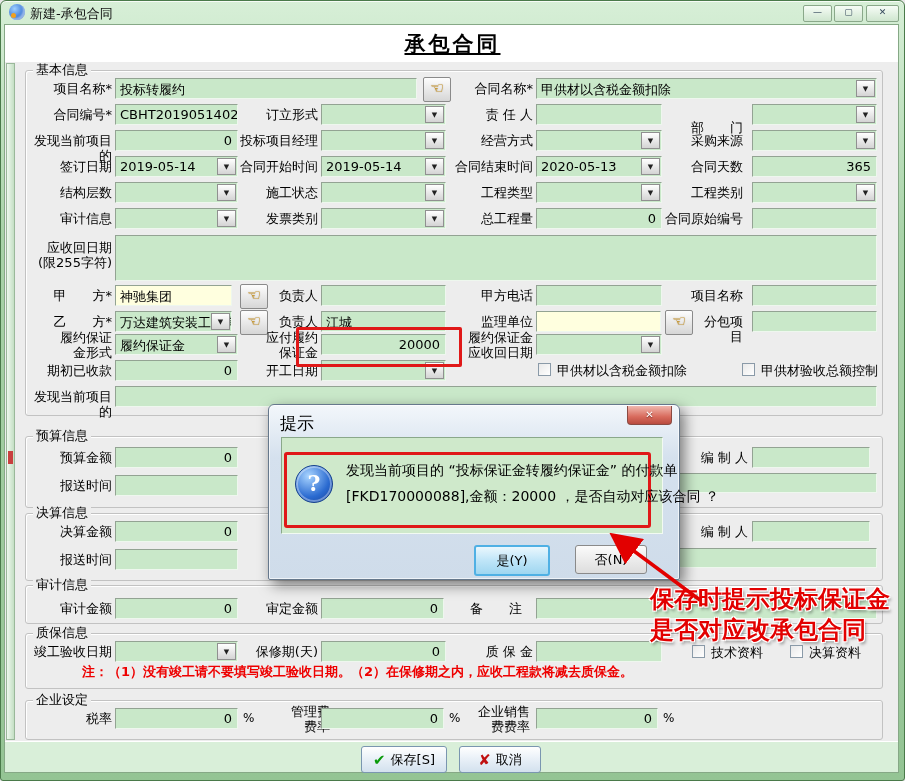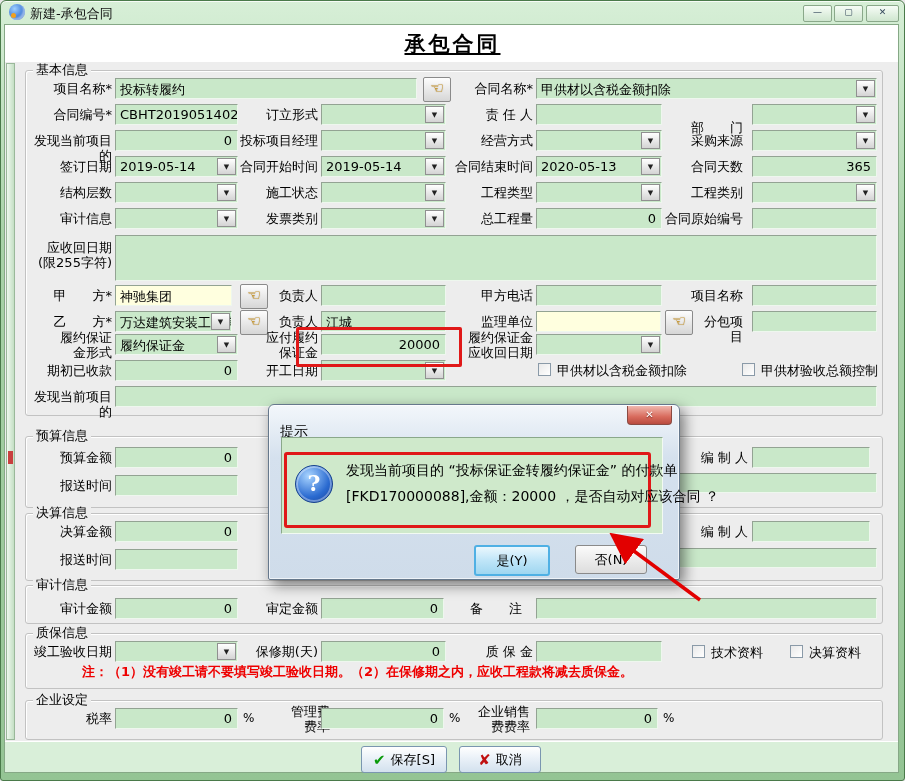--- a/index.html
+++ b/index.html
@@ -45,21 +45,21 @@
   .note{position:absolute;font-size:13px;font-weight:bold;color:#ee0000;white-space:nowrap}
   .btn{position:absolute;height:25px;background:linear-gradient(#ffffff,#eaf1f8 45%,#d3e1ee);
        border:1px solid #7a96b0;border-radius:3px;display:flex;align-items:center;justify-content:center;gap:5px;
        font-size:13px;color:#000;cursor:pointer}
   .okicon{color:#0a9a0a;font-weight:bold;font-size:15px}
   .noicon{color:#c01010;font-weight:bold;font-size:15px}
   .redbox{position:absolute;border:3px solid #e01818;border-radius:2px;z-index:6}
   .dialog{position:absolute;left:268px;top:404px;width:410px;height:174px;z-index:10;
           background:linear-gradient(#f3f7fb,#d5e1ee 30%,#cfdcea);border:1px solid #66788c;
           border-radius:6px 6px 2px 2px;box-shadow:4px 5px 14px rgba(0,0,0,.5),inset 0 0 0 1px rgba(255,255,255,.65)}
-  .dlg-title{position:absolute;left:11px;top:18px;font-size:14px;color:#000}
+  .dlg-title{position:absolute;left:11px;top:7px;font-size:17px;color:#000}
   .dlg-close{position:absolute;left:358px;top:1px;width:43px;height:18px;
              background:linear-gradient(#f0b8ae,#d86a5c 60%,#b94b3f);border:1px solid #8a4a42;border-top:none;
              border-radius:0 0 4px 4px;color:#fff;font-size:10px;text-align:center;line-height:17px;
              text-shadow:0 1px 1px #7a2a22;cursor:pointer}
   .dlg-panel{position:absolute;left:12px;top:32px;width:382px;height:97px;background:#cfe9cb;
              border:1px solid;border-color:#8aa88a #f2faf2 #f2faf2 #8aa88a;box-sizing:border-box}
   .dlg-redbox{position:absolute;left:15px;top:47px;width:361px;height:70px;border:3px solid #e01818;border-radius:3px}
   .qicon{position:absolute;left:26px;top:60px;width:36px;height:36px;border-radius:50%;
          background:radial-gradient(circle at 35% 28%,#a8d4ff,#2a6ad0 60%,#163f96);
          border:1px solid #16418f;box-shadow:inset 0 0 0 2px rgba(255,255,255,.35);
@@ -277,13 +277,15 @@
 
 <svg class="arrow">
   <defs>
     <marker id="ah" markerWidth="9" markerHeight="9" refX="7" refY="4.5" orient="auto">
       <polygon points="0,0 9,4.5 0,9" fill="#e20000"></polygon>
     </marker>
   </defs>
   <line x1="700" y1="600" x2="615" y2="537" stroke="#e20000" stroke-width="3.5" marker-end="url(#ah)"></line>
 </svg>
 <div class="callout">
+  <div>保存时提示投标保证金</div>
+  <div>是否对应改承包合同</div>
 </div>
 
 </body></html>

